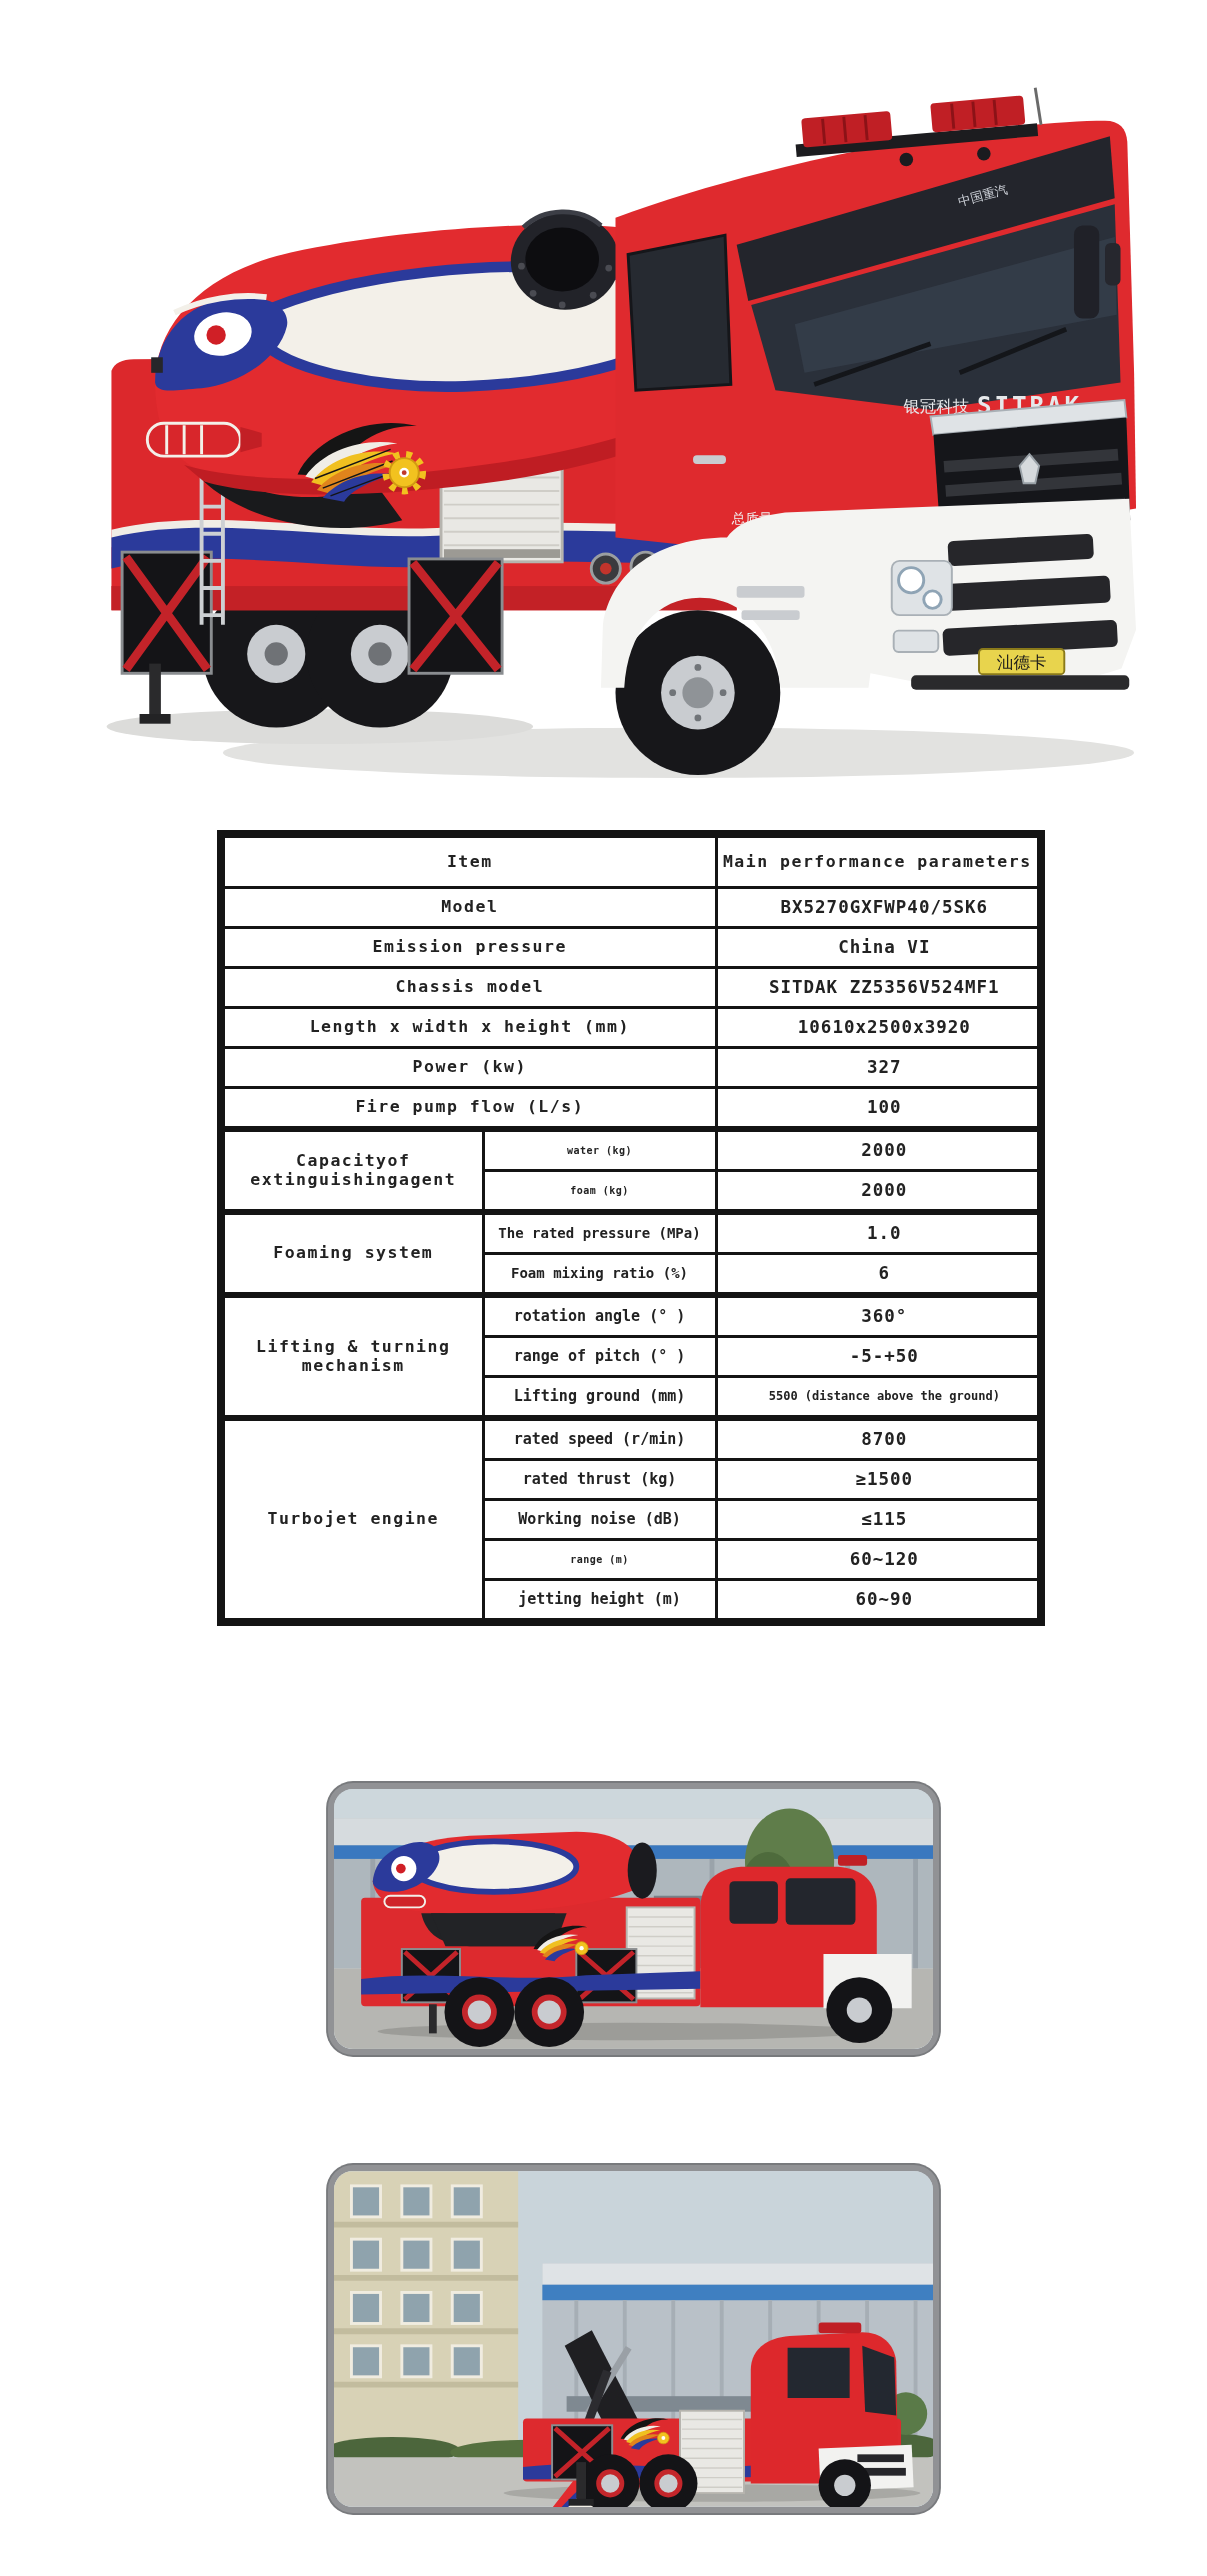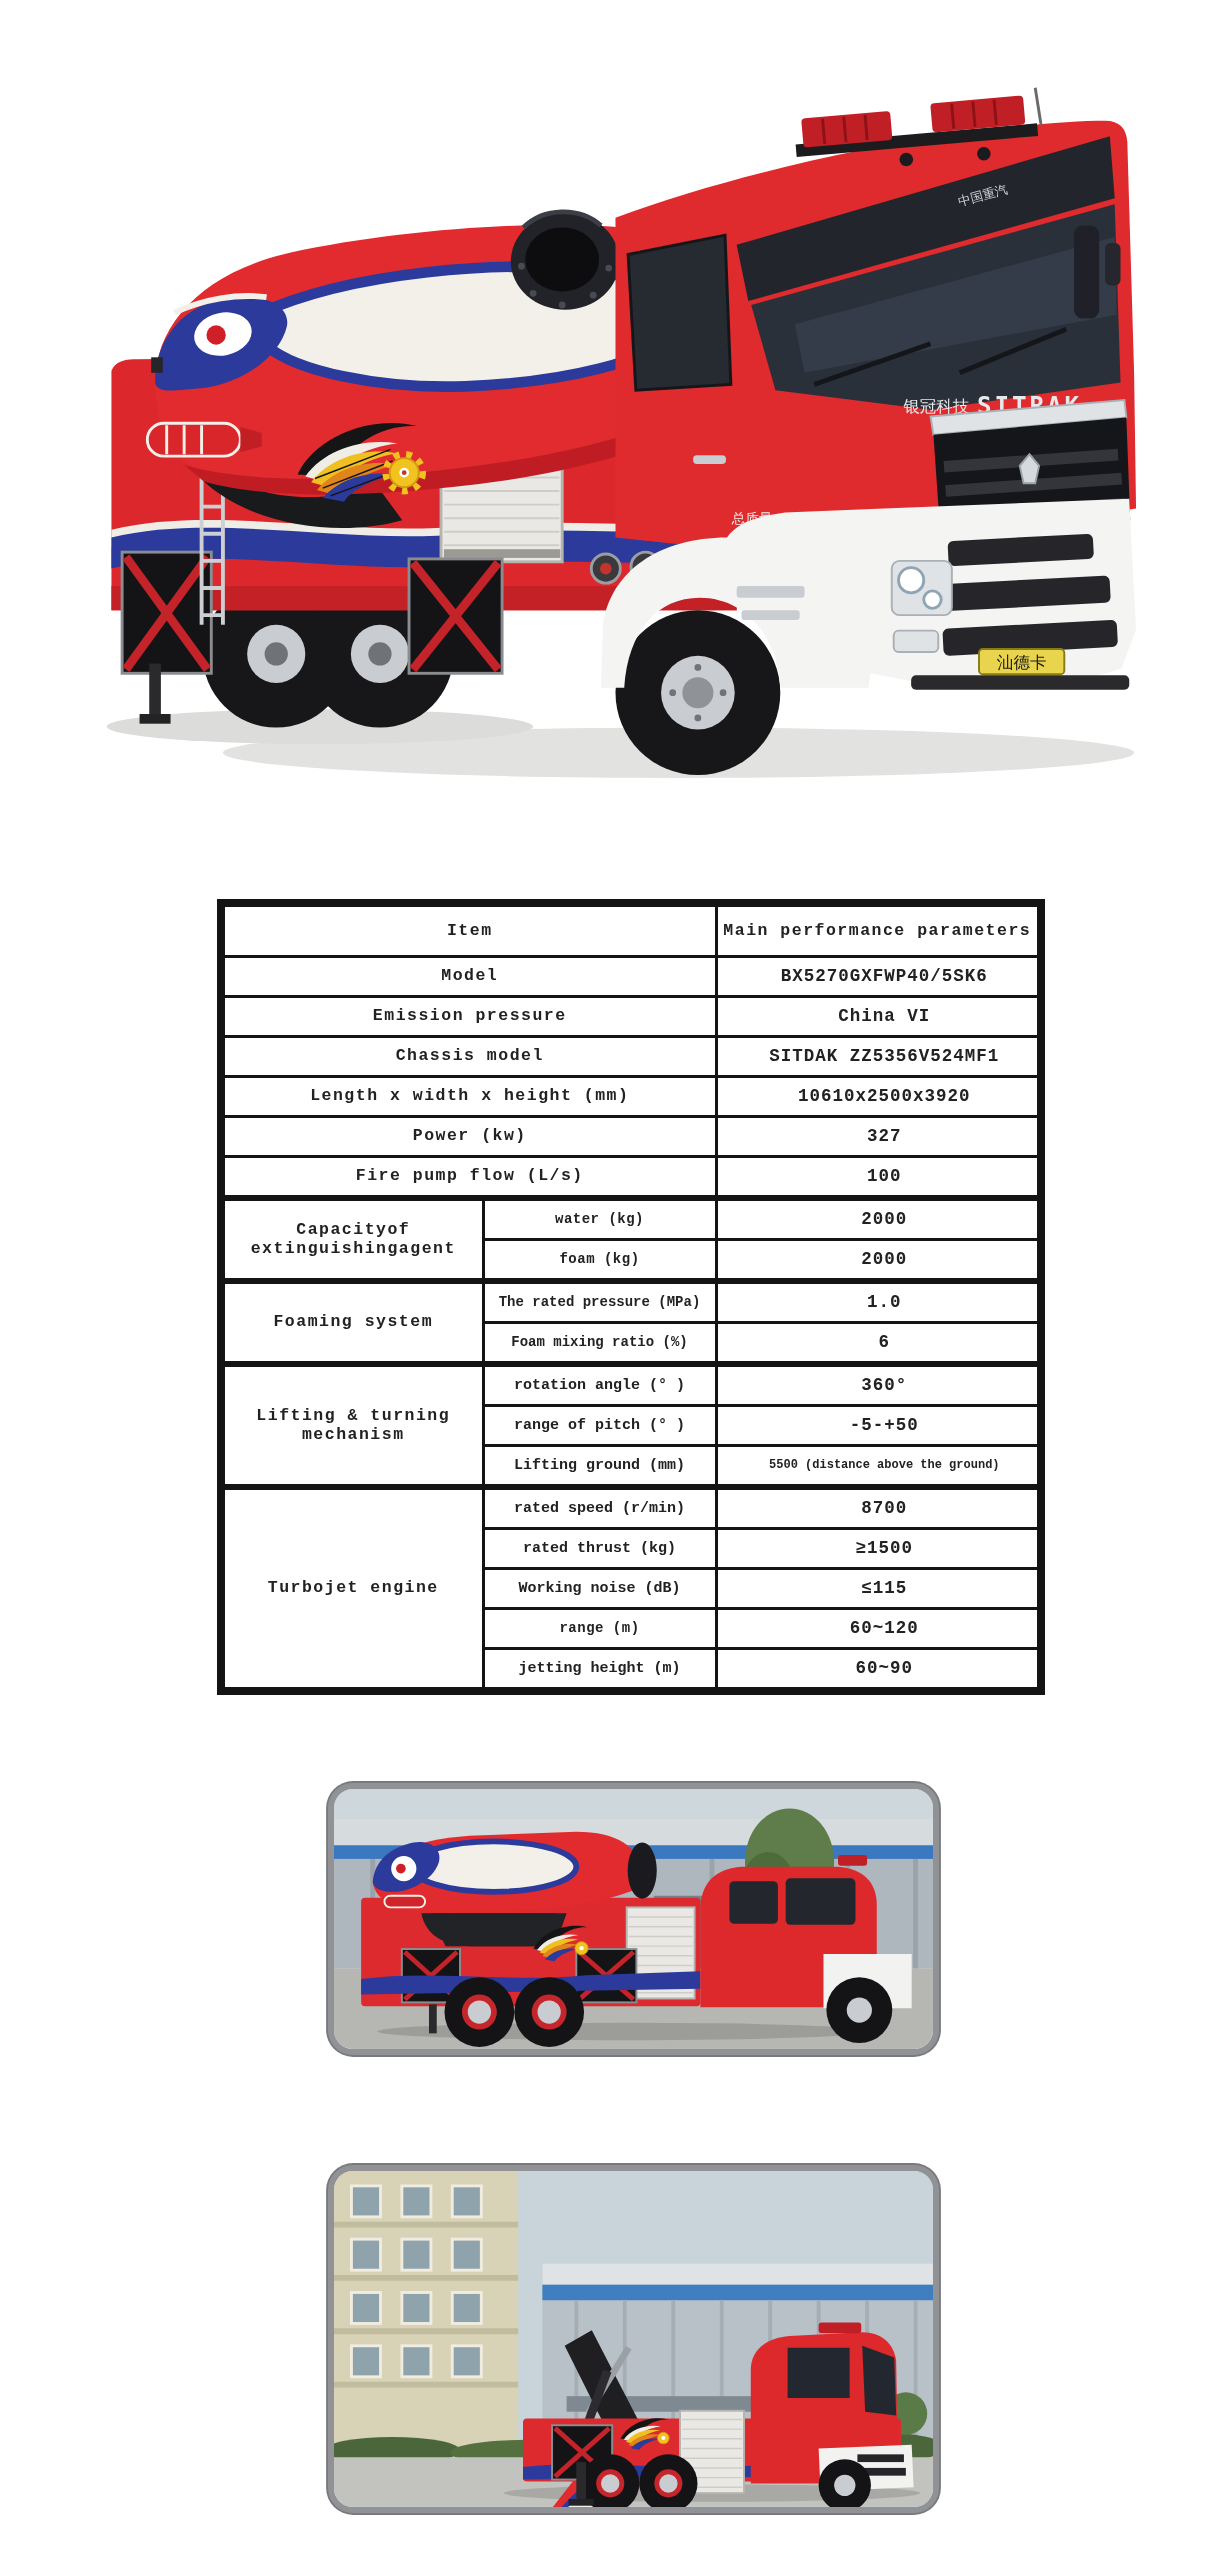--- a/index.html
+++ b/index.html
@@ -1,27 +1,27 @@
 <!DOCTYPE html>
 <html><head>
 <meta charset="utf-8">
 <style>
   html,body{margin:0;padding:0;background:#fff;}
   .page{position:relative;width:1208px;height:2576px;background:#ffffff;overflow:hidden;
         font-family:"DejaVu Sans Mono","Liberation Mono",monospace;color:#1a1a1a;}
   .hero{position:absolute;left:58px;top:82px;width:1115px;height:727px;}
   .hero svg,.photo-frame svg{display:block;width:100%;height:100%;}
   
-  table.spec{position:absolute;left:217px;top:899px;width:820px;border-collapse:collapse;
-             table-layout:fixed;border:8.7px solid #141414;background:#fff;font-family:Liberation Mono, monospace;}
+  table.spec{position:absolute;left:217px;top:830px;width:820px;border-collapse:collapse;
+             table-layout:fixed;border:8.7px solid #141414;background:#fff;}
   table.spec td{border:3.9px solid #141414;text-align:center;vertical-align:middle;
                 padding:0 3.9px;height:37px;font-size:16.5px;letter-spacing:1.5px;
                 color:#222;font-weight:bold;line-height:1.15;}
   table.spec tr.hdr td{height:48px;}
-  table.spec td.sub{font-size:14px;letter-spacing:0.5px;}
+  table.spec td.sub{font-size:10px;letter-spacing:0.5px;}
   table.spec td.sm{font-size:14px;letter-spacing:0;}
   table.spec td.m{font-size:15px;letter-spacing:0;}
   table.spec td.val{font-size:17.5px;letter-spacing:1px;padding-left:18px;}
   table.spec td.vsm{font-size:12px;letter-spacing:0;}
   table.spec tr.sep td{border-top-width:6.8px;}
   
   .photo-frame{position:absolute;left:328px;border:6.8px solid #919295;border-radius:25px;
                overflow:hidden;background:#cdd7dc;box-shadow:0 0 0 1.9px #787a7d;}
   .photo-side{top:1783px;width:599px;height:260px;}
   .photo-raised{top:2165px;width:599px;height:336px;}

